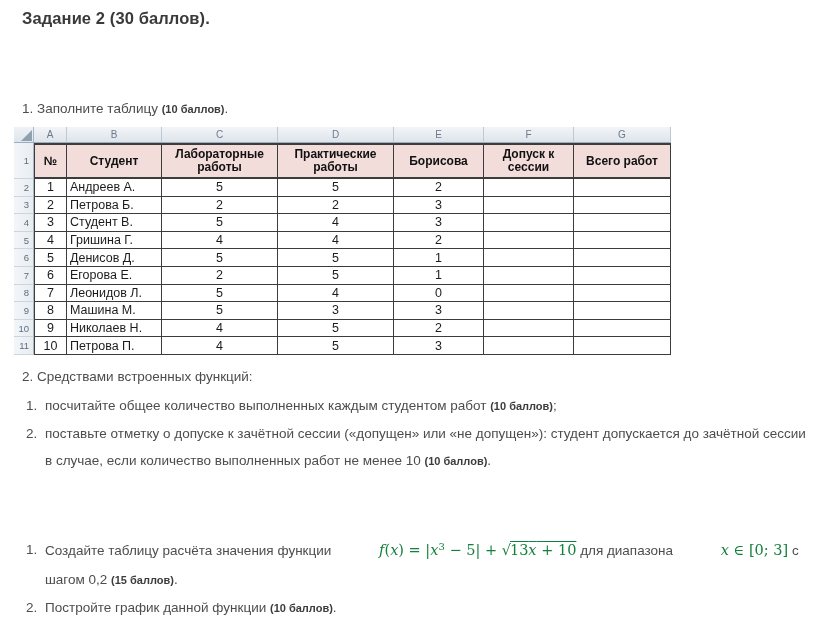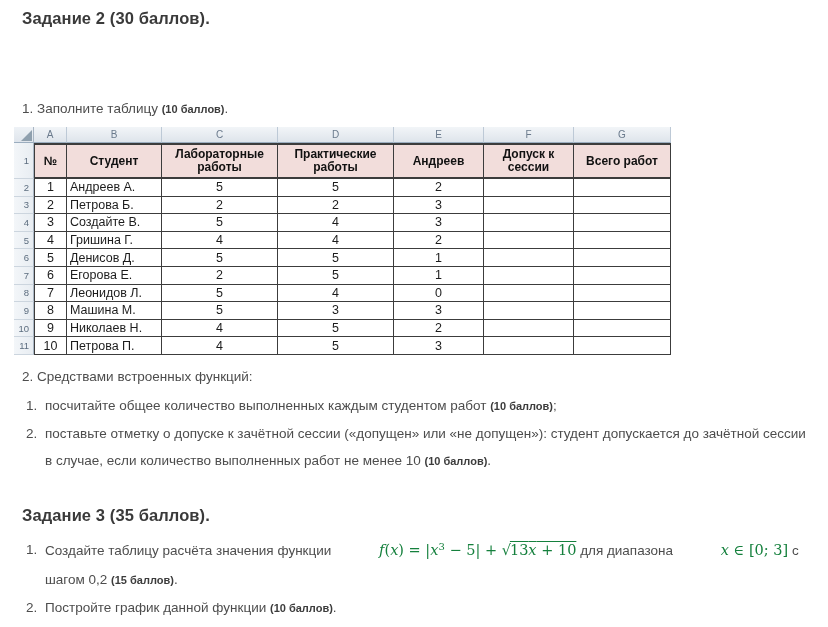--- a/index.html
+++ b/index.html
@@ -65,21 +65,21 @@
     <div class="cell cl">D</div>
     <div class="cell cl">E</div>
     <div class="cell cl">F</div>
     <div class="cell cl">G</div>
 
     <div class="cell rn">1</div>
     <div class="cell h fa">№</div>
     <div class="cell h">Студент</div>
     <div class="cell h">Лабораторные работы</div>
     <div class="cell h">Практические работы</div>
-    <div class="cell h">Андреев</div>
+    <div class="cell h">Борисова</div>
     <div class="cell h">Допуск к сессии</div>
     <div class="cell h">Всего работ</div>
 
     <div class="cell rn">2</div>
     <div class="cell d fa">1</div>
     <div class="cell d nm">Андреев А.</div>
     <div class="cell d">5</div>
     <div class="cell d">5</div>
     <div class="cell d">2</div>
     <div class="cell d"></div>
@@ -89,21 +89,21 @@
     <div class="cell d fa">2</div>
     <div class="cell d nm">Петрова Б.</div>
     <div class="cell d">2</div>
     <div class="cell d">2</div>
     <div class="cell d">3</div>
     <div class="cell d"></div>
     <div class="cell d"></div>
 
     <div class="cell rn">4</div>
     <div class="cell d fa">3</div>
-    <div class="cell d nm">Создайте В.</div>
+    <div class="cell d nm">Студент В.</div>
     <div class="cell d">5</div>
     <div class="cell d">4</div>
     <div class="cell d">3</div>
     <div class="cell d"></div>
     <div class="cell d"></div>
 
     <div class="cell rn">5</div>
     <div class="cell d fa">4</div>
     <div class="cell d nm">Гришина Г.</div>
     <div class="cell d">4</div>
@@ -173,21 +173,20 @@
     <div class="li">
       <span class="mk">1.</span>
       <span class="tx"><span>посчитайте общее количество выполненных каждым студентом работ </span><span class="pts">(10 баллов)</span><span>;</span></span>
     </div>
     <div class="li">
       <span class="mk">2.</span>
       <span class="tx"><span>поставьте отметку о допуске к зачётной сессии («допущен» или «не допущен»): студент допускается до зачётной сессии в случае, если количество выполненных работ не менее 10 </span><span class="pts">(10 баллов)</span><span>.</span></span>
     </div>
   </div>
 
-  <div id="task3-heading" class="h2">Задание 3 (35 баллов).</div>
 
   <div id="task3-list" class="olist">
     <div class="li">
       <span class="mk">1.</span>
       <span class="tx"><span>Создайте таблицу расчёта значения функции </span><span class="math"><span class="mi">f</span><span>(</span><span class="mi">x</span><span>) = |</span><span class="mi">x</span><sup class="exp">3</sup><span> − 5| + </span><span class="radic">√</span><span class="rad"><span>13</span><span class="mi">x</span><span> + 10</span></span></span><span> для диапазона </span><span class="math"><span class="mi">x</span><span> ∈ [0; 3]</span></span><span> с шагом 0,2 </span><span class="pts">(15 баллов)</span><span>.</span></span>
     </div>
     <div class="li">
       <span class="mk">2.</span>
       <span class="tx"><span>Постройте график данной функции </span><span class="pts">(10 баллов)</span><span>.</span></span>
     </div>

